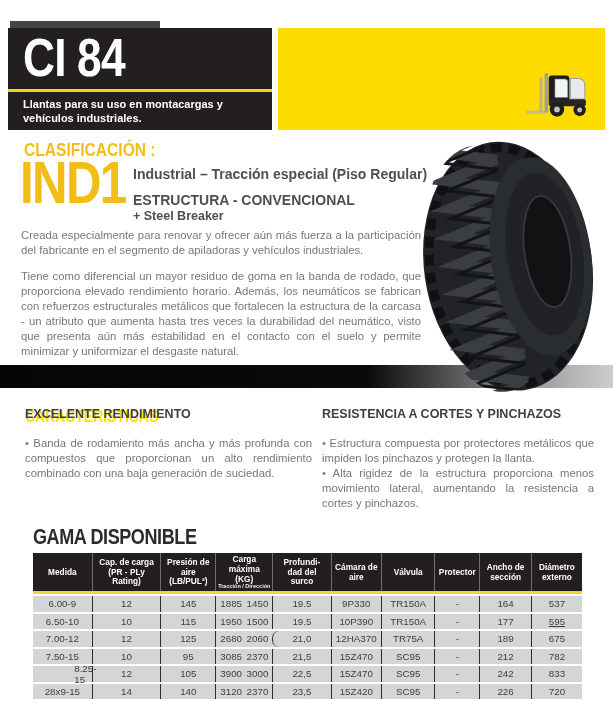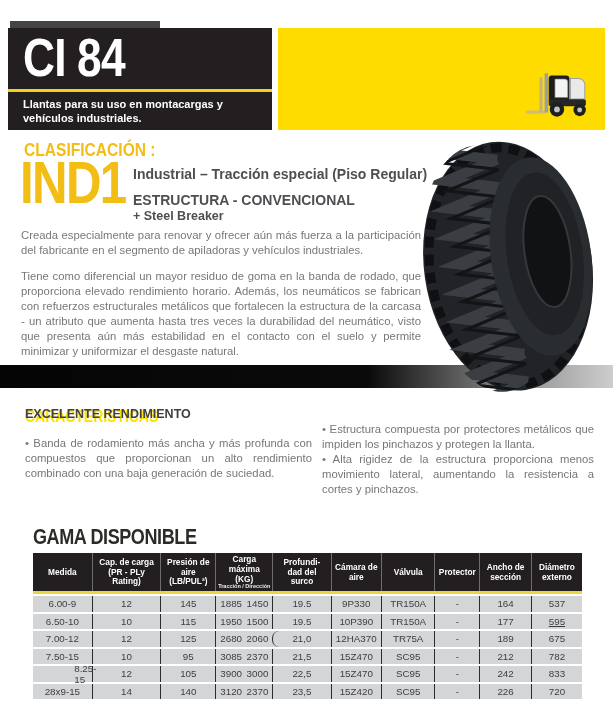--- a/index.html
+++ b/index.html
@@ -154,20 +154,21 @@
     <div class="feat-band-label"><span class="cond">CARACTERISTICAS</span></div>
   </div>
 
   <div class="feat-col c1">
     <div class="feat-title">EXCELENTE RENDIMIENTO</div>
     <div class="feat-body">
       <p>Banda de rodamiento más ancha y más profunda con compuestos que proporcionan un alto rendimiento combinado con una baja generación de suciedad.</p>
     </div>
   </div>
   <div class="feat-col c2">
+    <div class="feat-title">RESISTENCIA A CORTES Y PINCHAZOS</div>
     <div class="feat-body">
       <p>Estructura compuesta por protectores metálicos que impiden los pinchazos y protegen la llanta.</p>
       <p>Alta rigidez de la estructura proporciona menos movimiento lateral, aumentando la resistencia a cortes y pinchazos.</p>
     </div>
   </div>
 
   <div class="gama-title"><span class="cond">GAMA DISPONIBLE</span></div>
 
   <div class="gama-table">
     <div class="thead" id="thead">

